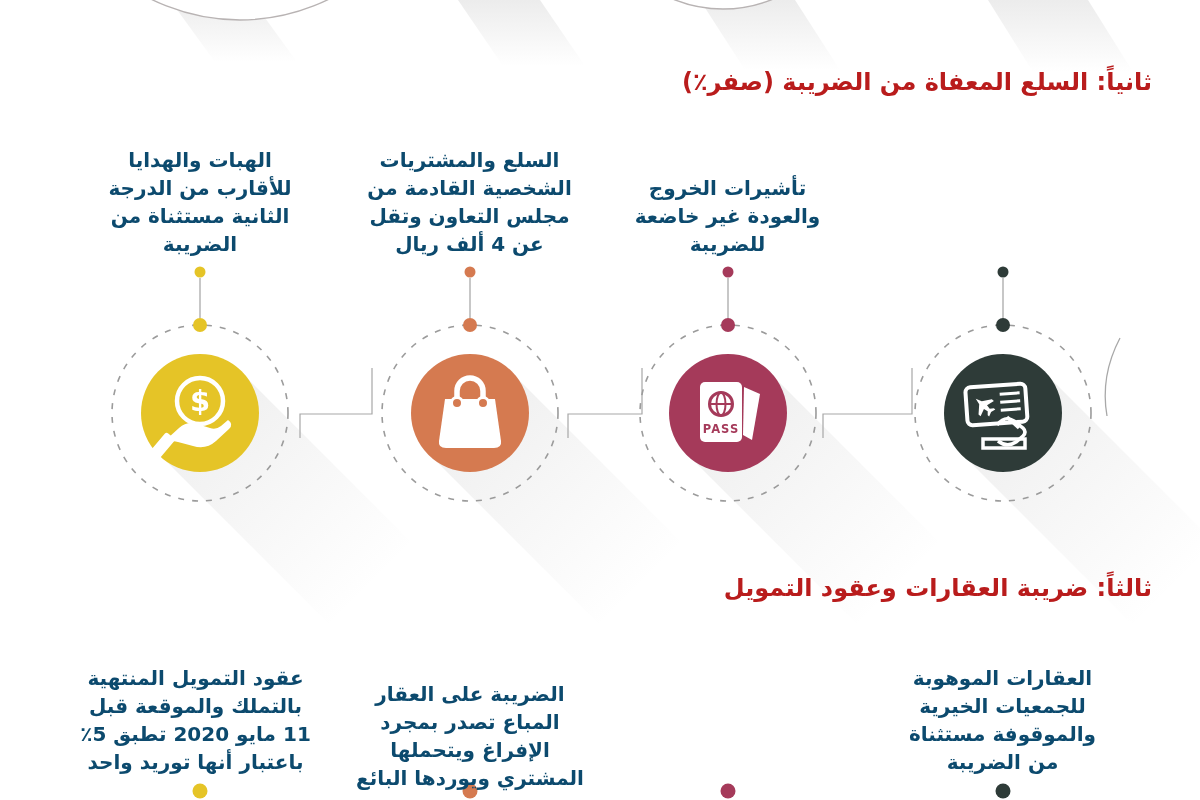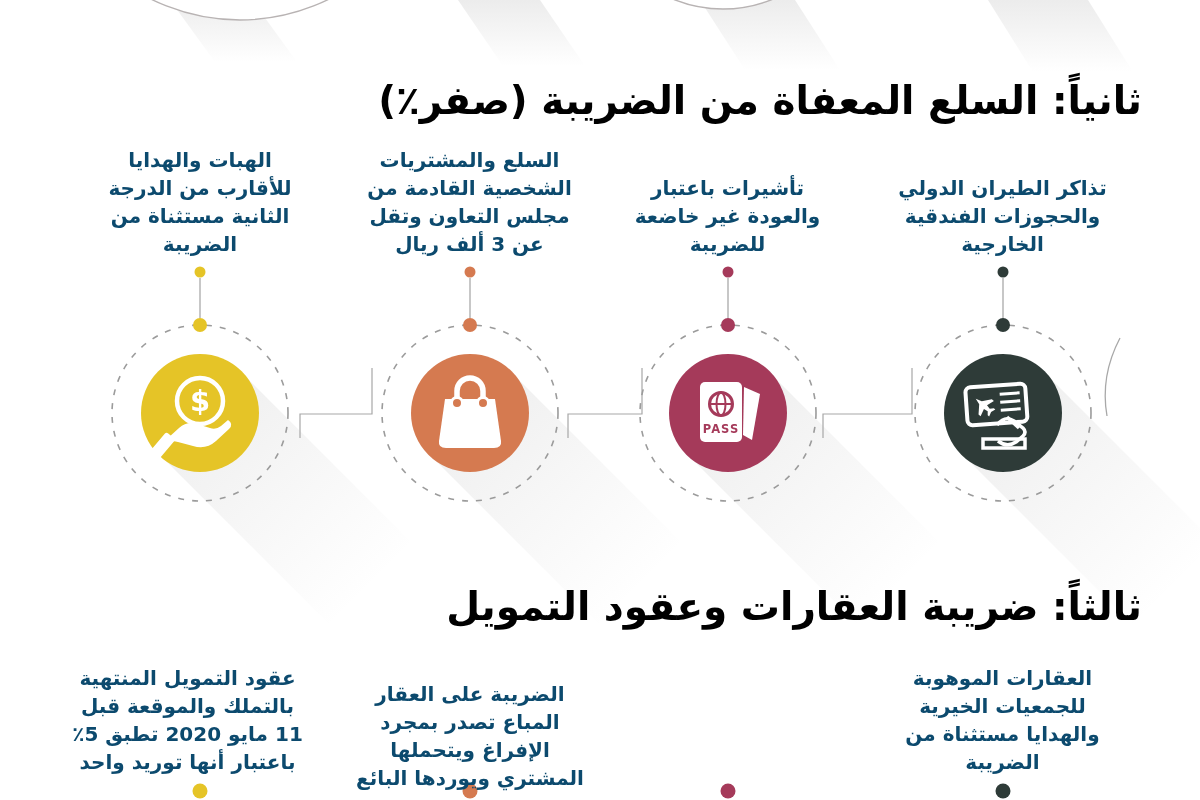--- a/index.html
+++ b/index.html
@@ -2,22 +2,22 @@
 <html lang="ar"><head>
 <meta charset="utf-8">
 <style>
   html,body{margin:0;padding:0;background:#fff;}
   .stage{
     position:relative;width:1200px;height:800px;overflow:hidden;background:#ffffff;
     font-family:"DejaVu Sans",sans-serif;
   }
   .decor{position:absolute;top:0;left:0;z-index:1;pointer-events:none;}
   .hdr{
-    position:absolute;right:48px;margin:10px;z-index:2;
-    font-size:39px;font-weight:bold;color:#000000;direction:rtl;white-space:nowrap;
+    position:absolute;right:48px;margin:0;z-index:2;
+    font-size:24px;font-weight:bold;color:#b91c1c;direction:rtl;white-space:nowrap;
   }
   .col{
     position:absolute;z-index:2;direction:rtl;text-align:center;
   }
   .col p{
     margin:0;font-size:20px;line-height:28px;font-weight:bold;color:#0c4a6e;
   }
   svg text{font-family:"DejaVu Sans",sans-serif;}
 </style>
 </head>
@@ -143,38 +143,35 @@
     <g>
       <circle cx="200" cy="791" r="7.5" fill="#E5C427"></circle>
       <circle cx="470" cy="791" r="7.5" fill="#D57A50"></circle>
       <circle cx="728" cy="791" r="7.5" fill="#A53A5A"></circle>
       <circle cx="1003" cy="791" r="7.5" fill="#2E3B38"></circle>
     </g>
   </svg>
 
   <h1 class="hdr" style="top:68px">ثانياً:  السلع المعفاة من الضريبة (صفر٪)</h1>
 
-  <div class="col" style="left:890px;bottom:542px;width:225px">
-    <p>تذاكر الطيران الدولي والحجوزات الفندقية الخارجية</p>
-  </div>
   <div class="col" style="left:625px;bottom:542px;width:205px">
-    <p>تأشيرات باعتبار والعودة غير خاضعة للضريبة</p>
+    <p>تأشيرات الخروج والعودة غير خاضعة للضريبة</p>
   </div>
   <div class="col" style="left:367px;bottom:542px;width:205px">
-    <p>السلع والمشتريات الشخصية القادمة من مجلس التعاون وتقل عن 3 ألف ريال</p>
+    <p>السلع والمشتريات الشخصية القادمة من مجلس التعاون وتقل عن 4 ألف ريال</p>
   </div>
   <div class="col" style="left:100px;bottom:542px;width:200px">
     <p>الهبات والهدايا للأقارب من الدرجة الثانية مستثناة من الضريبة</p>
   </div>
 
   <h1 class="hdr" style="top:574px">ثالثاً: ضريبة العقارات وعقود التمويل</h1>
 
   <div class="col" style="left:905px;bottom:24px;width:195px">
-    <p>العقارات الموهوبة للجمعيات الخيرية والهدايا مستثناة من الضريبة</p>
+    <p>العقارات الموهوبة للجمعيات الخيرية والموقوفة مستثناة من الضريبة</p>
   </div>
   <div class="col" style="left:350px;bottom:8px;width:240px">
     <p>الضريبة على العقار المباع تصدر بمجرد الإفراغ ويتحملها المشتري ويوردها البائع</p>
   </div>
-  <div class="col" style="left:70px;bottom:24px;width:235px">
+  <div class="col" style="left:78px;bottom:24px;width:235px">
     <p>عقود التمويل المنتهية بالتملك والموقعة قبل 11 مايو 2020 تطبق 5٪ باعتبار أنها توريد واحد</p>
   </div>
 
 </div>
 
 </body></html>

